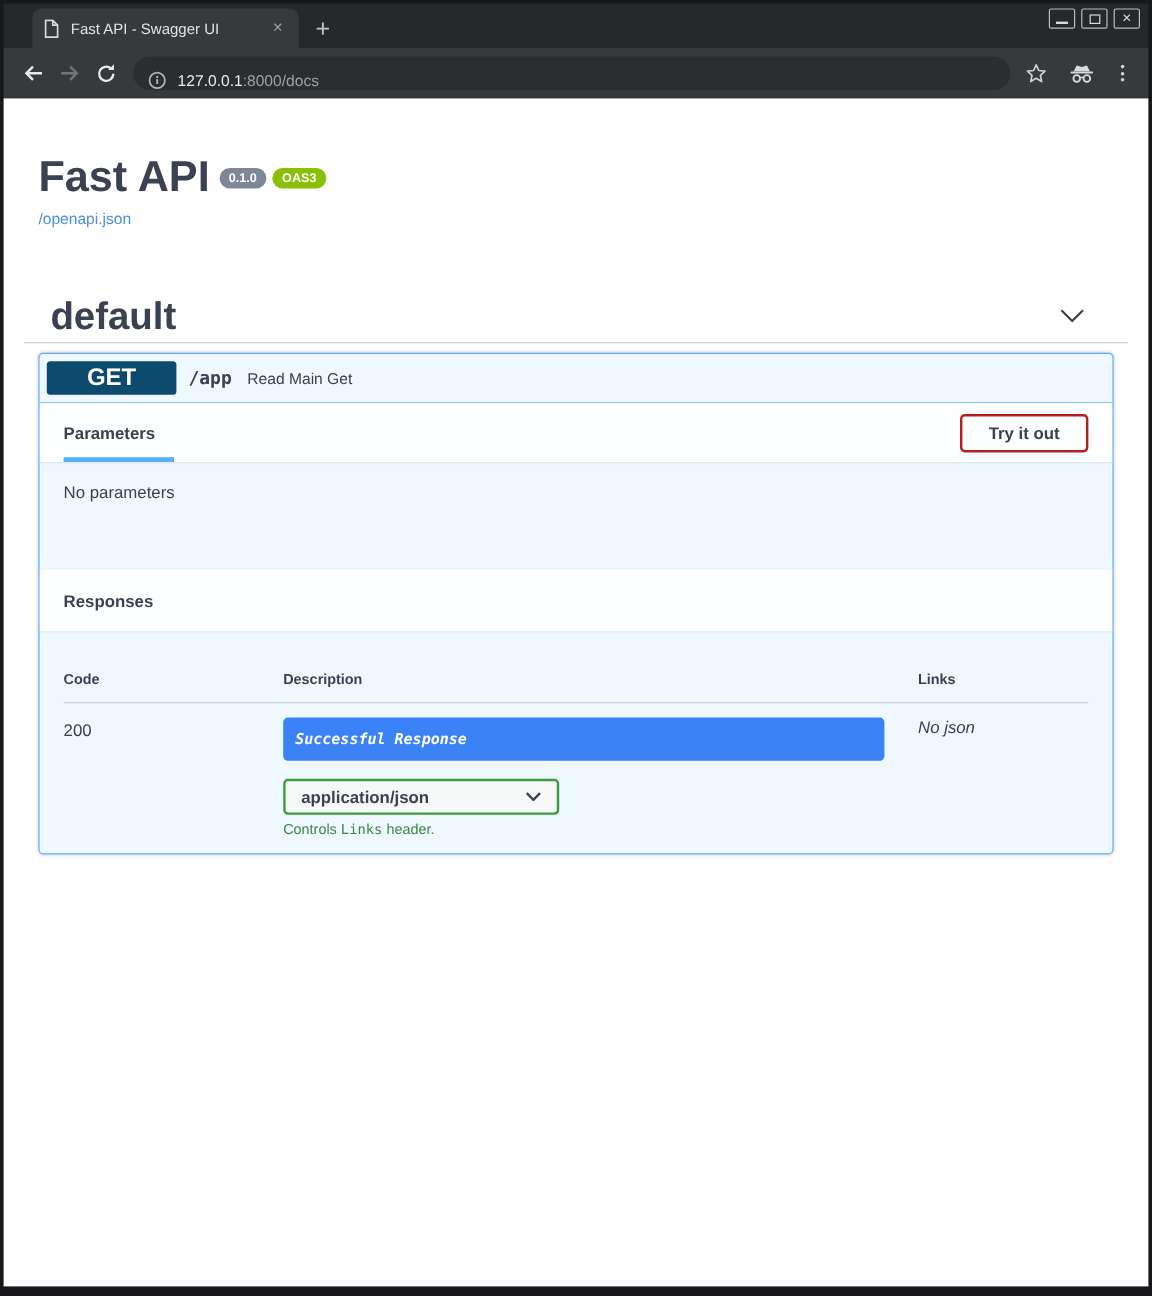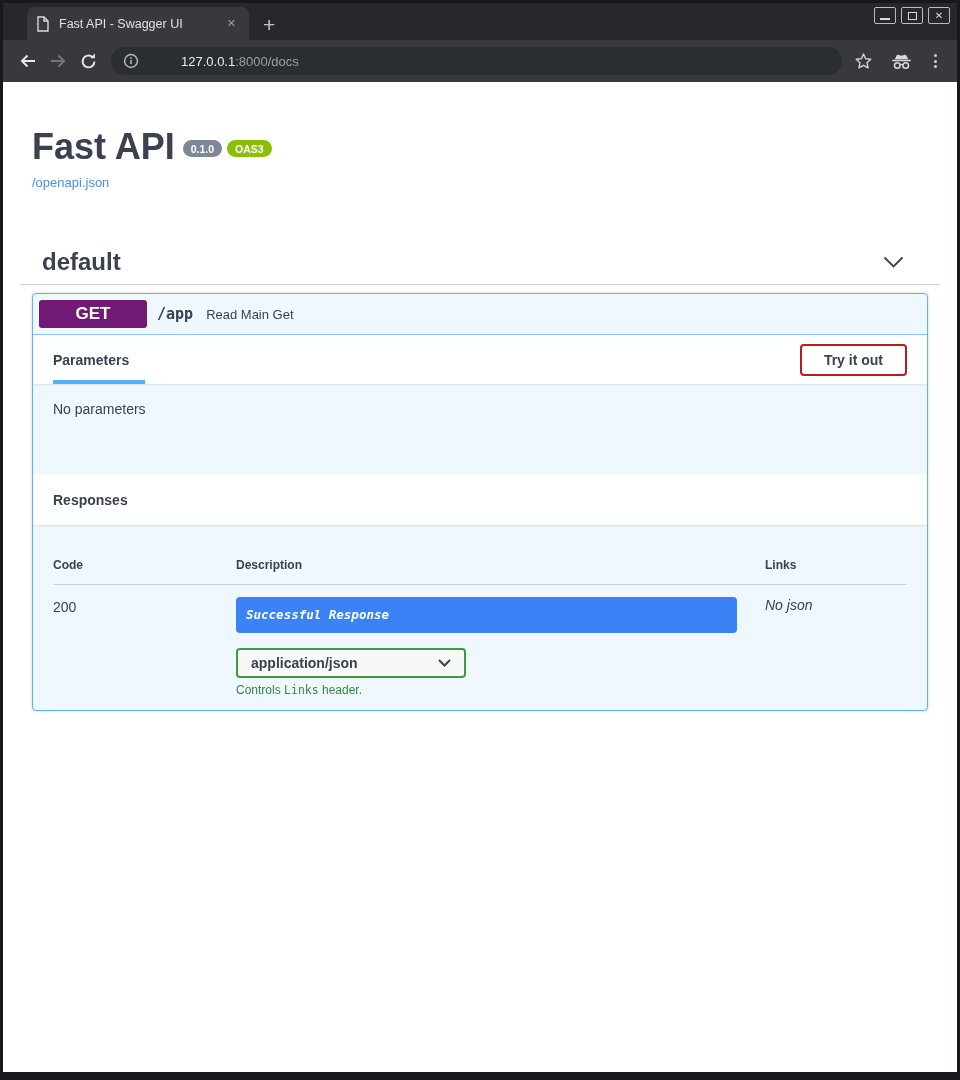--- a/index.html
+++ b/index.html
@@ -22,21 +22,21 @@
   .win-controls { position:absolute; right:7px; top:4px; display:flex; gap:5px; }
   .win-btn { width:22px; height:17px; border:1px solid #b9bcc0; border-radius:2px;
              display:flex; align-items:center; justify-content:center; color:#d8dadc; }
   .glyph-min { display:block; width:10px; border-top:2px solid #d8dadc; margin-top:6px; }
   .glyph-max { display:block; width:9px; height:8px; border:1.5px solid #d8dadc; }
   .glyph-close { font-size:10px; line-height:10px; }
 
   .toolbar { height:42px; background:#37393d; display:flex; align-items:center; padding:0 10px; flex:none; }
   .nav-btn { width:30px; height:30px; display:flex; align-items:center; justify-content:center; flex:none; }
   .urlbar { flex:1; height:28px; background:#2b2e31; border-radius:14px; margin:0 10px 0 8px;
-            display:flex; align-items:center; padding:0 12px; overflow:hidden;gap:33px; }
+            display:flex; align-items:flex-end; padding:0 12px; overflow:hidden; }
   .url-text { font-size:13px; margin-left:9px; white-space:nowrap; }
   .url-host { color:#e8eaed; }
   .url-path { color:#9aa0a6; }
   .right-icons { display:flex; align-items:center; gap:17px; padding:0 6px 0 2px; }
   .kebab { display:flex; flex-direction:column; gap:2.5px; padding:0 4px; }
   .kebab i { width:3px; height:3px; border-radius:50%; background:#cfd2d5; }
 
   
   .page { flex:1; background:#ffffff; overflow:hidden; color:#3b4151; }
   .wrapper { padding:0 17px; }
@@ -45,29 +45,29 @@
   .api-title { font-size:36px; font-weight:bold; color:#3b4151; line-height:42px; }
   .badges { display:inline-block; vertical-align:super; margin-left:8px; }
   .badge { display:inline-block; font-size:10.5px; font-weight:bold; color:#fff; border-radius:57px;
            padding:3px 8px 2px; vertical-align:middle; }
   .badge-version { background:#7d8797; margin-right:5px; }
   .badge-oas { background:#89bf04; }
   .spec-link { display:inline-block; margin:7px 0 0; font-size:13px; color:#4a90e2; text-decoration:none; }
 
   .tag-header { margin-top:56px; padding:0 36px 7px 22px; border-bottom:1px solid rgba(59,65,81,.25);
                 display:flex; align-items:center; cursor:pointer; }
-  .tag-name { font-size:24px; font-weight:bold; color:#3b4151; line-height:30px; }
+  .tag-name { font-size:32px; font-weight:bold; color:#3b4151; line-height:30px; }
   .tag-chevron { margin-left:auto; display:flex; }
 
   .opblock { margin:8px 12px 0; border:1px solid #61affe; border-radius:4px; background:#eff7ff;
              box-shadow:0 0 3px rgba(0,0,0,.19); overflow:hidden; }
   .op-summary { height:41px; display:flex; align-items:center; padding:0 6px;
                 border-bottom:1px solid #8fc5fb; cursor:pointer; }
-  .method-btn { width:108px; height:28px; background:#701a75; border:none; border-radius:3px;
-                color:#fff; font-weight:bold; font-size:17px; font-family:"Liberation Sans",sans-serif;
+  .method-btn { width:108px; height:28px; background:#0c4a6e; border:none; border-radius:3px;
+                color:#fff; font-weight:bold; font-size:20px; font-family:"Liberation Sans",sans-serif;
                 text-shadow:0 1px 0 rgba(0,0,0,.1); }
   .op-path { font-family:"DejaVu Sans Mono", monospace; font-weight:bold; font-size:15px;
              color:#3b4151; margin-left:10px; }
   .op-desc { font-size:13px; color:#3b4151; margin-left:13px; }
 
   .section-header { background:rgba(255,255,255,.92); box-shadow:0 1px 2px rgba(0,0,0,.1);
                     display:flex; align-items:center; padding:0 20px; position:relative; }
   .sh-params { height:49px;gap:32px; }
   .sh-responses { height:51px; }
   .sh-title { font-size:14px; font-weight:bold; color:#3b4151; }

